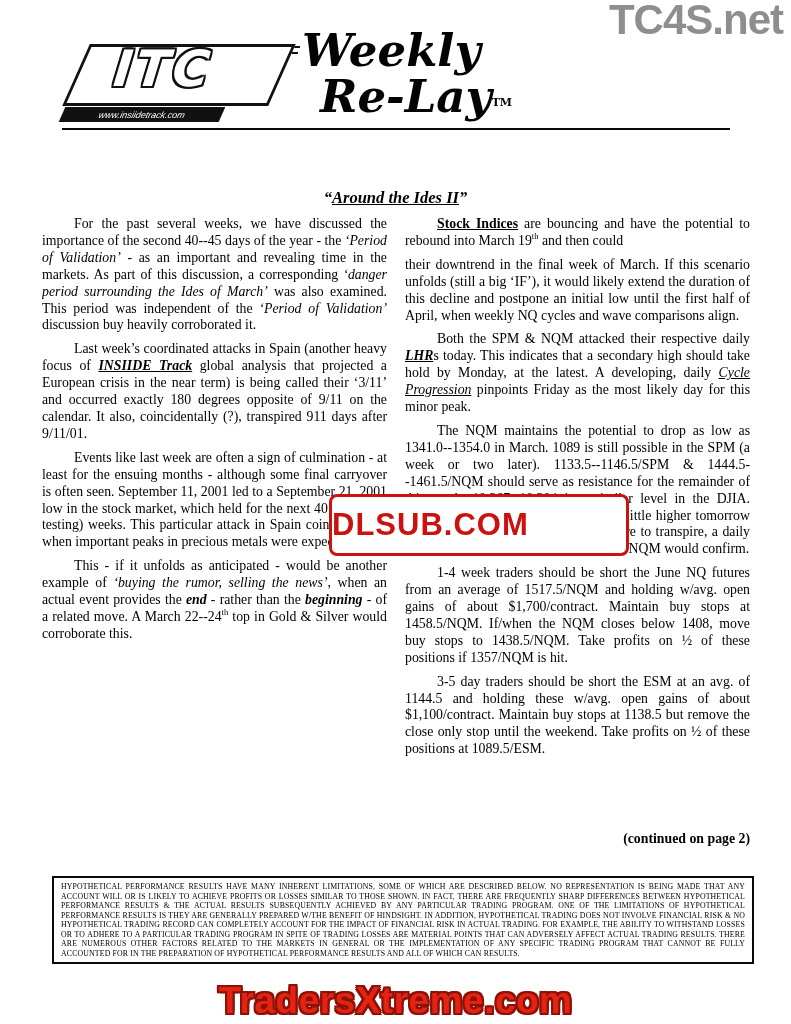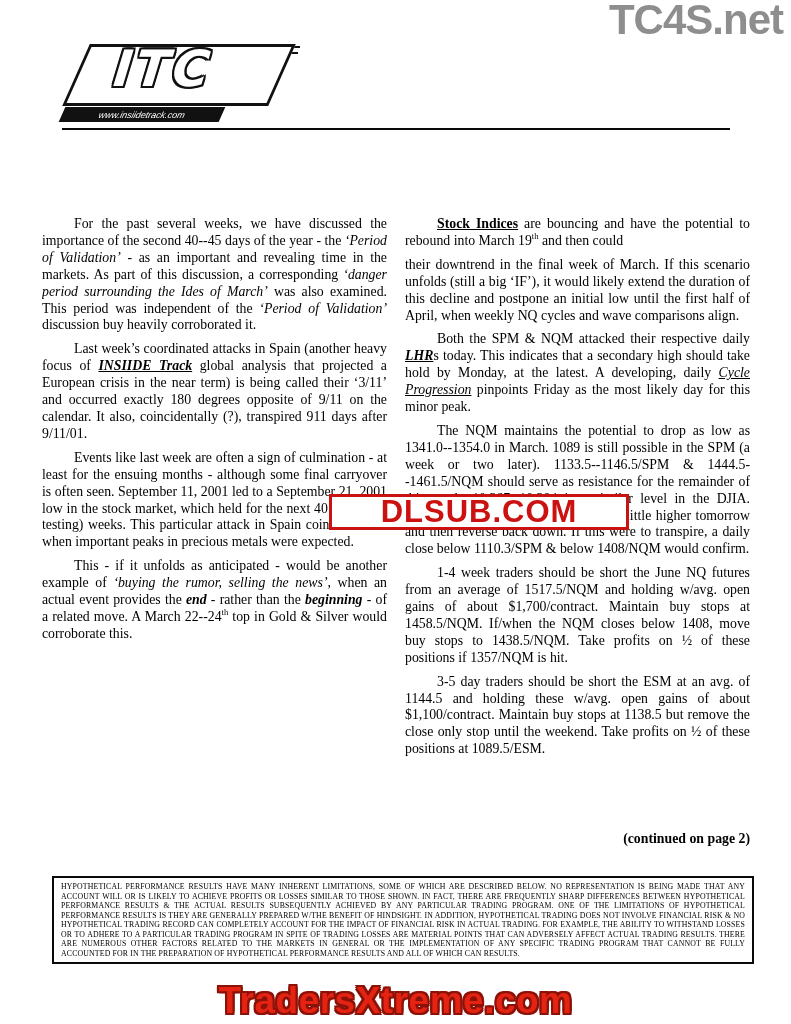--- a/index.html
+++ b/index.html
@@ -74,23 +74,23 @@
     display:flex; gap:18px; overflow:hidden;
   }
   .col { width:345px; font-size:13.8px; line-height:16.9px; text-align:justify; }
   .col p { margin:0 0 7px; text-indent:32px; }
   .col p.noindent { text-indent:0; }
   .col sup, .alert-box sup, .doc-title sup { font-size:0.62em; vertical-align:super; line-height:0; }
   .continued { font-weight:bold; text-align:right; margin-top:3px; font-size:13.8px; }
 
   
   .wm-center {
-    position:absolute; left:329px; top:494px; width:300px; height:36px;
-    background:#fff; border:3px solid var(--watermark-red,#cc1111); border-radius:0;
-    display:flex; align-items:center; justify-content:center; z-index:5;
+    position:absolute; left:329px; top:494px; width:300px; height:62px;
+    background:#fff; border:3px solid var(--watermark-red,#cc1111); border-radius:8px;
+    display:flex; align-items:center; justify-content:flex-start; z-index:5;
   }
   .wm-center span {
     font-family:"Liberation Sans", sans-serif; font-weight:800;
     font-size:31px; letter-spacing:1px; color:var(--watermark-red,#cc1111);
   }
 
   
   .disclaimer-box {
     position:absolute; left:52px; top:876px; width:702px;
     border:2px solid #0a0a0a; padding:4px 7px;
@@ -117,24 +117,29 @@
   <div class="logo">
     <div class="logo-line l1"></div>
     <div class="logo-line l2"></div>
     <div class="logo-frame"></div>
     <div class="logo-letters">ITC</div>
     <div class="logo-bar">
       <span>www.insiidetrack.com</span>
     </div>
   </div>
 
+  <div class="masthead">
+    <div class="line1">Weekly</div>
+    <div class="line2"><span>Re-Lay</span><span class="tm">TM</span></div>
+  </div>
 
   <div class="header-rule"></div>
 
 
+  <div class="doc-title"><span style="font-weight:bold;font-style:italic;">“</span><span style="font-weight:bold;font-style:italic;text-decoration:underline;">Around the Ides II</span><span style="font-weight:bold;font-style:italic;">”</span></div>
 
   <div class="columns">
     <div class="col">
         <p><span>For the past several weeks, we have discussed the importance of the second 40--45 days of the year - the </span><span style="font-style:italic;">‘Period of Validation’</span><span> - as an important and revealing time in the markets.  As part of this discussion, a corresponding </span><span style="font-style:italic;">‘danger period surrounding the Ides of March’</span><span> was also examined.  This period was independent of the </span><span style="font-style:italic;">‘Period of Validation’</span><span> discussion buy heavily corroborated it.</span></p>
         <p><span>Last week’s coordinated attacks in Spain (another heavy focus of </span><span style="font-weight:bold;font-style:italic;text-decoration:underline;">INSIIDE Track</span><span> global analysis that projected a European crisis in the near term) is being called their ‘3/11’ and occurred exactly 180 degrees opposite of 9/11 on the calendar.  It also, coincidentally (?), transpired 911 days after 9/11/01.</span></p>
         <p><span>Events like last week are often a sign of culmination - at least for the ensuing months - although some final carryover is often seen.  September 11, 2001 led to a September 21, 2001 low in the stock market, which held for the next 40 (period of testing) weeks.  This particular attack in Spain coincides with when important peaks in precious metals were expected.</span></p>
         <p><span>This - if it unfolds as anticipated - would be another example of </span><span style="font-style:italic;">‘buying the rumor, selling the news’</span><span>, when an actual event provides the </span><span style="font-weight:bold;font-style:italic;">end</span><span> - rather than the </span><span style="font-weight:bold;font-style:italic;">beginning</span><span> - of a related move.  A March 22--24</span><sup>th</sup><span> top in Gold &amp; Silver would corroborate this.</span></p>
       </div>
     <div class="col">
     <p><span style="font-weight:bold;text-decoration:underline;margin-top:28px;">Stock Indices</span><span> are bouncing and have the potential to rebound into March 19</span><sup>th</sup><span> and then could</span></p>

